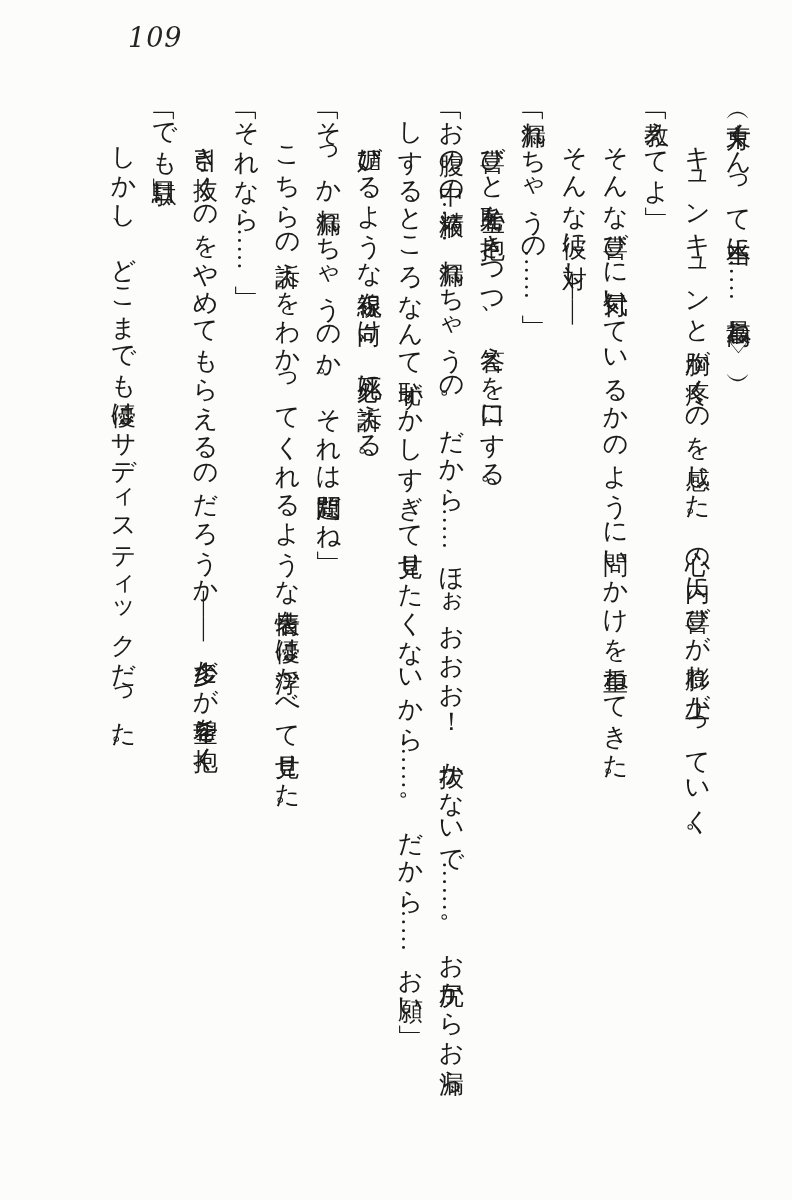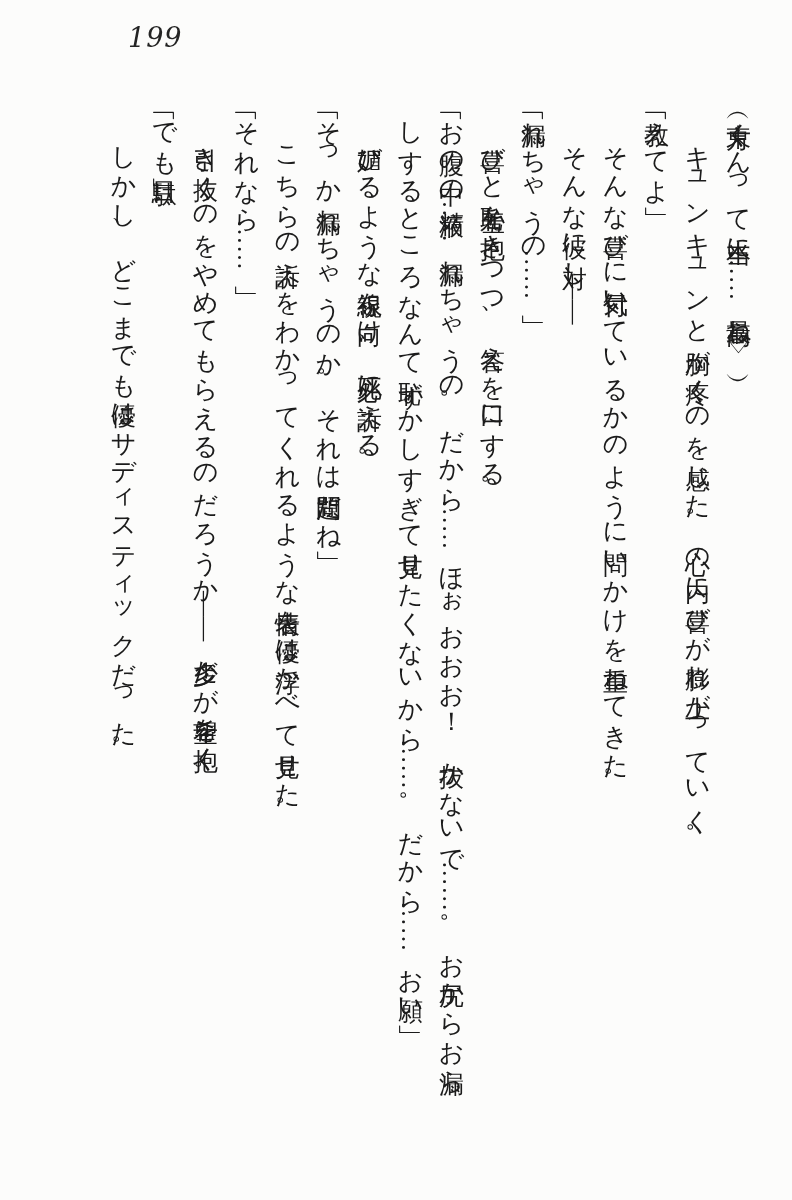--- a/index.html
+++ b/index.html
@@ -46,21 +46,21 @@
     text-indent: 0;
     word-break: normal;
     line-break: strict;
   }
 </style>
 </head>
 <body>
 
 <div class="page">
 
-  <div class="page-number">199</div>
+  <div class="page-number">109</div>
 
   <div class="text-block">
     <p>（東方くんって本当に……最高ね♡）</p>
     <p>　キュンキュンと胸が疼くのを感じた。心の内に喜びが膨れ上がっていく。</p>
     <p>「教えてよ」</p>
     <p>　そんな喜びに気付いているかのように問いかけを重ねてきた。</p>
     <p>　そんな彼に対し——</p>
     <p>「漏れちゃうの……」</p>
     <p>　喜びと羞恥を抱きつつ、答えを口にする。</p>
     <p>「お腹の中の精液……漏れちゃうの。だから……ほぉおおお！　抜かないで……。お尻からお漏らしするところなんて恥ずかしすぎて見せたくないから……。だから……お願い」</p>

